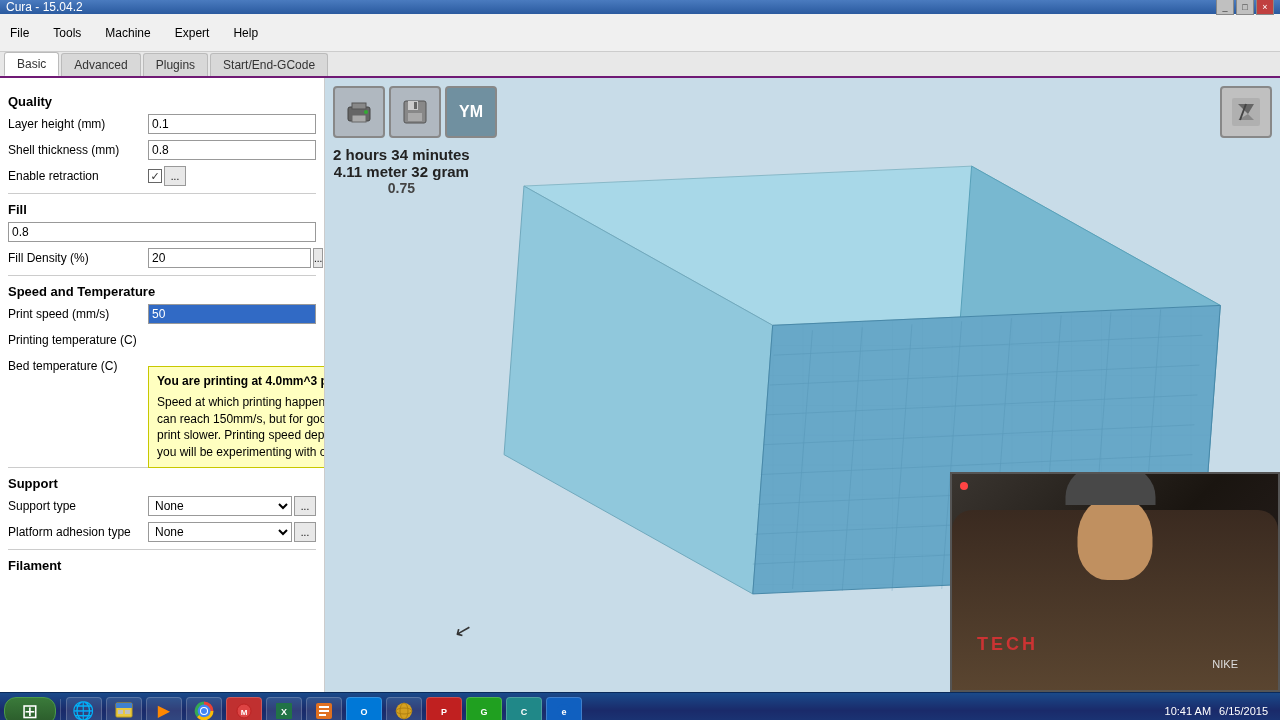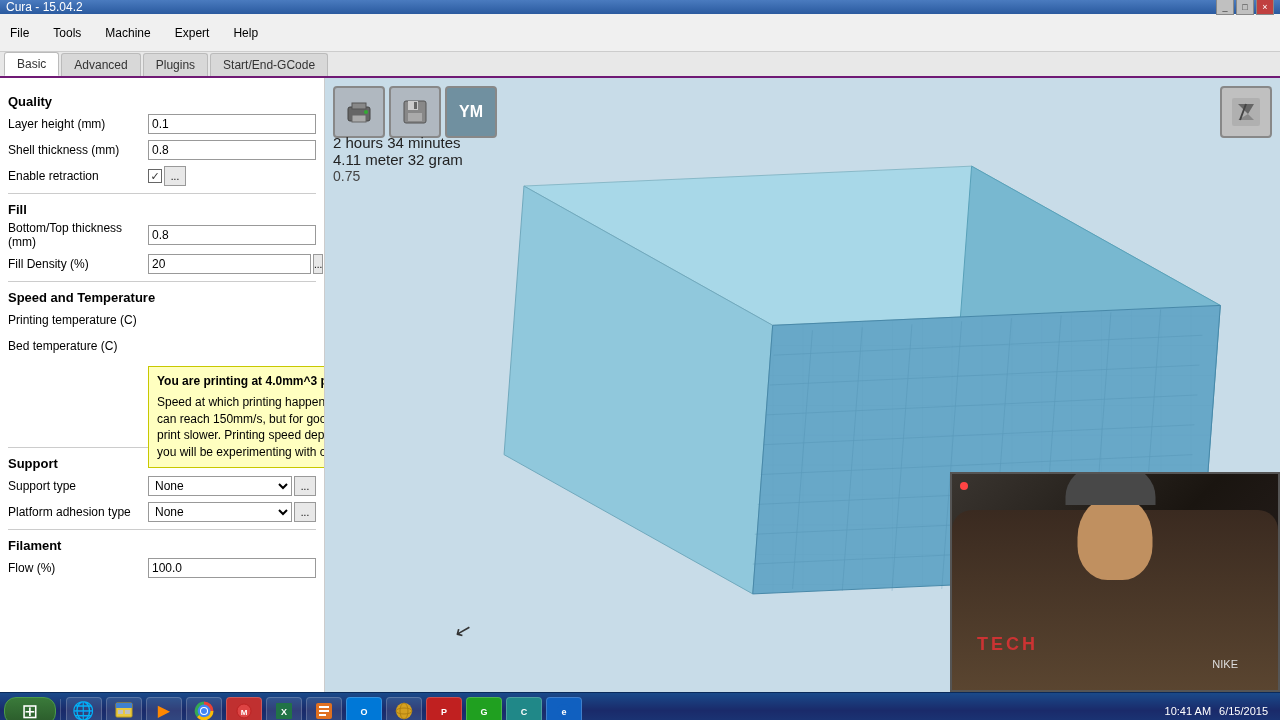--- a/index.html
+++ b/index.html
@@ -84,22 +84,22 @@
     }
     .toolbar-icon {
       width: 52px; height: 52px; border: 2px solid #888; background: #b0b8c0;
       cursor: pointer; display: flex; align-items: center; justify-content: center;
       font-size: 20px; border-radius: 4px;
     }
     .toolbar-icon.ym { background: #7090a0; color: white; font-weight: bold; font-size: 16px; }
 
     
     #print-info {
-      position: absolute; top: 56px; left: 8px; text-align: left; font-size: 14px;
-      color: #444; font-weight: normal;
+      position: absolute; top: 68px; left: 8px; text-align: center; font-size: 14px;
+      color: #444; font-weight: bold;
     }
     #print-info .line1 { font-size: 15px; color: #222; }
     #print-info .line2 { font-size: 15px; color: #222; }
     #print-info .line3 { font-size: 14px; color: #444; }
 
     
     #corner-arrow {
       position: absolute; bottom: 50px; left: 130px; font-size: 20px; color: #333;
       transform: rotate(15deg);
     }
@@ -196,34 +196,37 @@
       <span class="field-label">Enable retraction</span>
       <div class="checkbox checkbox-checked"></div>
       <div class="field-btn">...</div>
     </div>
 
     <div class="divider"></div>
 
     <div class="section-title">Fill</div>
 
     <div class="field-row">
-      <span class="field-label">Bottom/Top thickness (mm)</span>
       <input class="field-input" type="text" value="0.8" style="">
     </div>
 
     <div class="field-row">
       <span class="field-label">Fill Density (%)</span>
       <input class="field-input" type="text" value="20" style="">
       <div class="field-btn">...</div>
     </div>
 
     <div class="divider"></div>
 
     <div class="section-title">Speed and Temperature</div>
 
+    <div class="field-row">
+      <span class="field-label">Print speed (mm/s)</span>
+      <input class="field-input selected" type="text" value="50" style="">
+    </div>
 
     <div class="field-row">
       <span class="field-label">Printing temperature (C)</span>
     </div>
 
     <div class="field-row">
       <span class="field-label">Bed temperature (C)</span>
     </div>
 
     <div id="tooltip">
@@ -253,24 +256,20 @@
         <option>Raft</option>
       </select>
       <div class="field-btn">...</div>
     </div>
 
     <div class="divider"></div>
 
     <div class="section-title">Filament</div>
 
 
-    <div class="field-row">
-      <span class="field-label">Flow (%)</span>
-      <input class="field-input" type="text" value="100.0" style="">
-    </div>
 
   </div>
 
   <div id="right-panel">
 
     <div id="toolbar">
       <div class="toolbar-icon">
         <svg width="30" height="30" viewBox="0 0 30 30" fill="none">
           <rect x="4" y="10" width="22" height="14" rx="2" fill="#666" stroke="#444" stroke-width="1"></rect>
           <rect x="8" y="6" width="14" height="6" fill="#888" stroke="#555" stroke-width="1"></rect>

